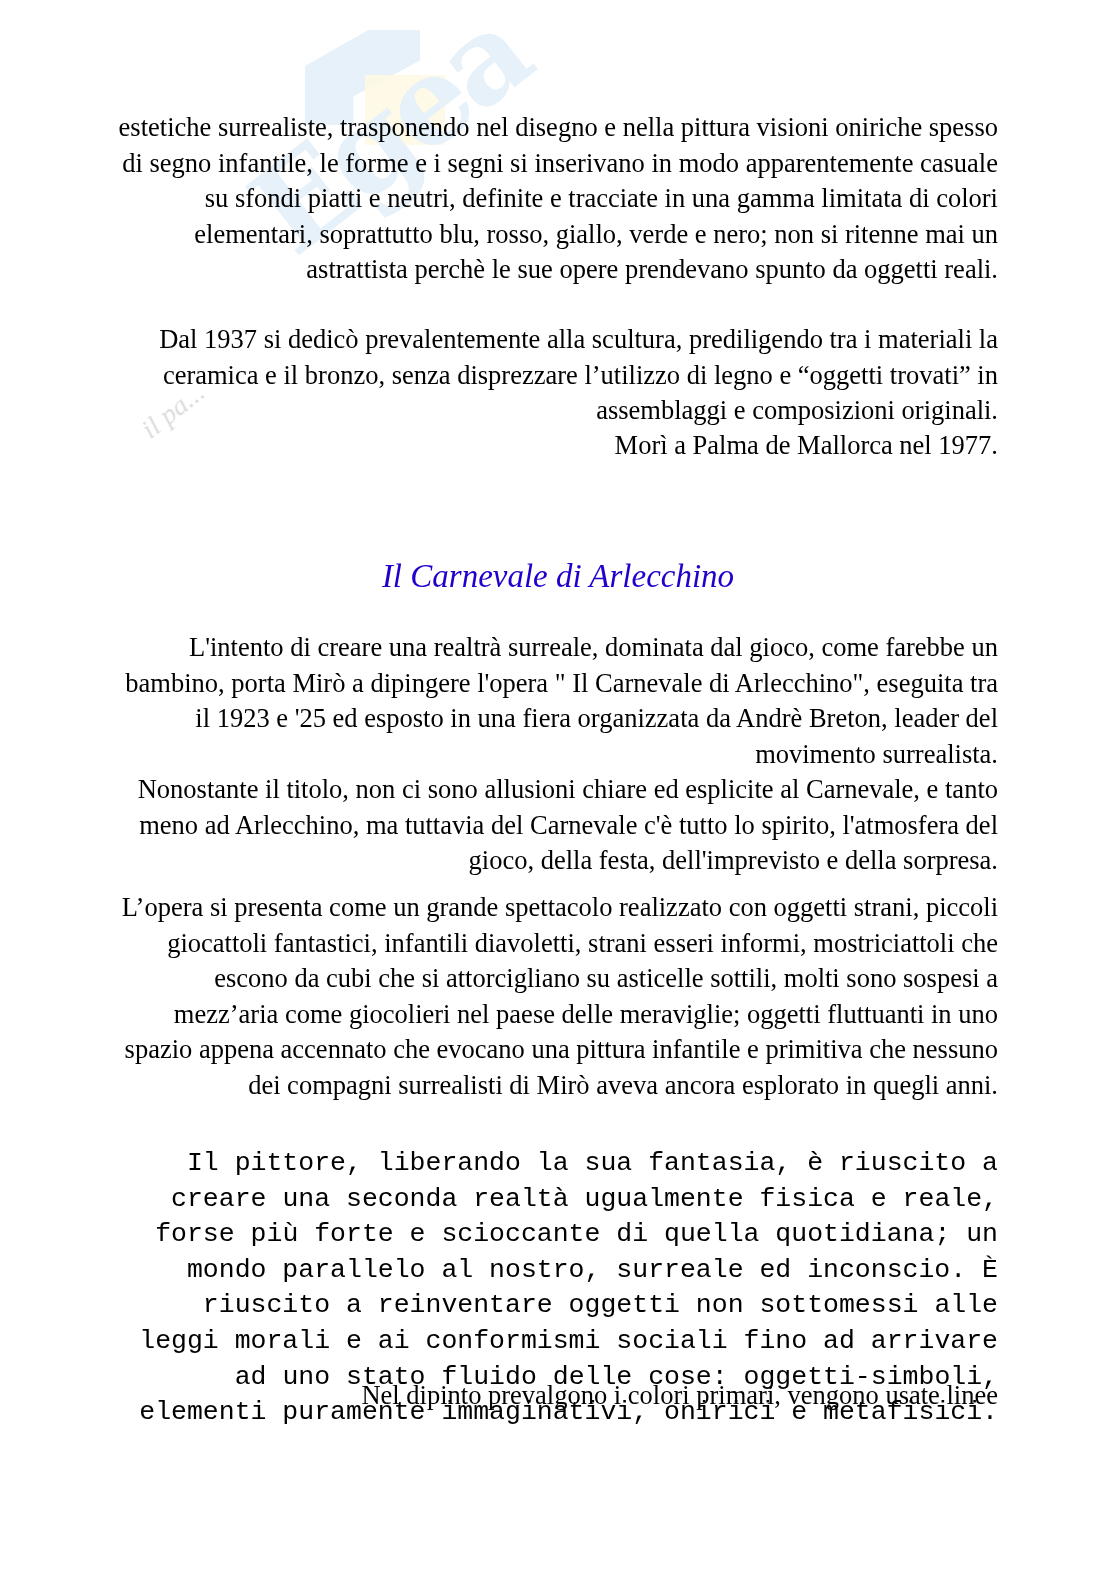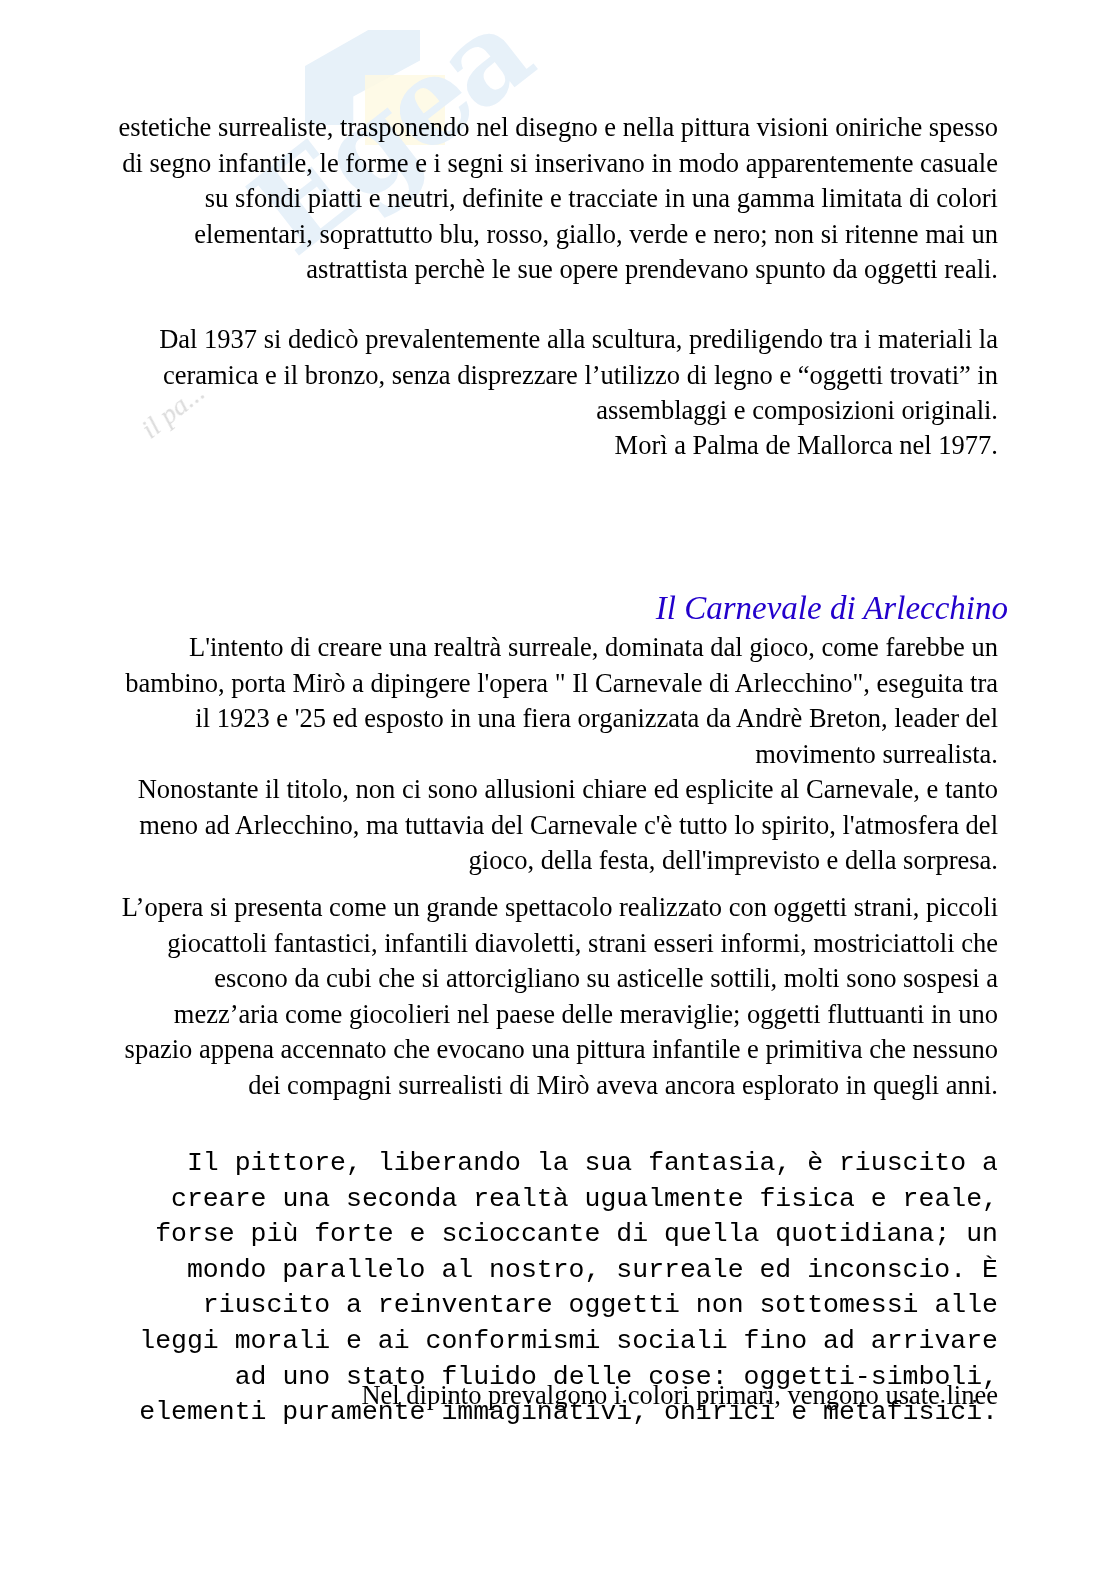--- a/index.html
+++ b/index.html
@@ -87,26 +87,25 @@
     font-size: 26.5px;
     line-height: 35.6px;
     text-align: right;
     margin: 10px;
   }
   #title {
     position: absolute;
     left: 108px;
     top: 558px;
     width: 900px;
-    text-align: right;
+    text-align: center;
     font-size: 33px;
     font-style: italic;
     color: #2200cc;
     font-family: "Liberation Serif", serif;
-    margin-top: 32px;
   }
 </style>
 </head>
 <body>
 
 <div id="watermark">
   <div class="wm-shape-blue"></div>
   <div class="wm-shape-yellow"></div>
   <div class="wm-text">Egea</div>
   <div class="wm-sub">il pa...</div>

